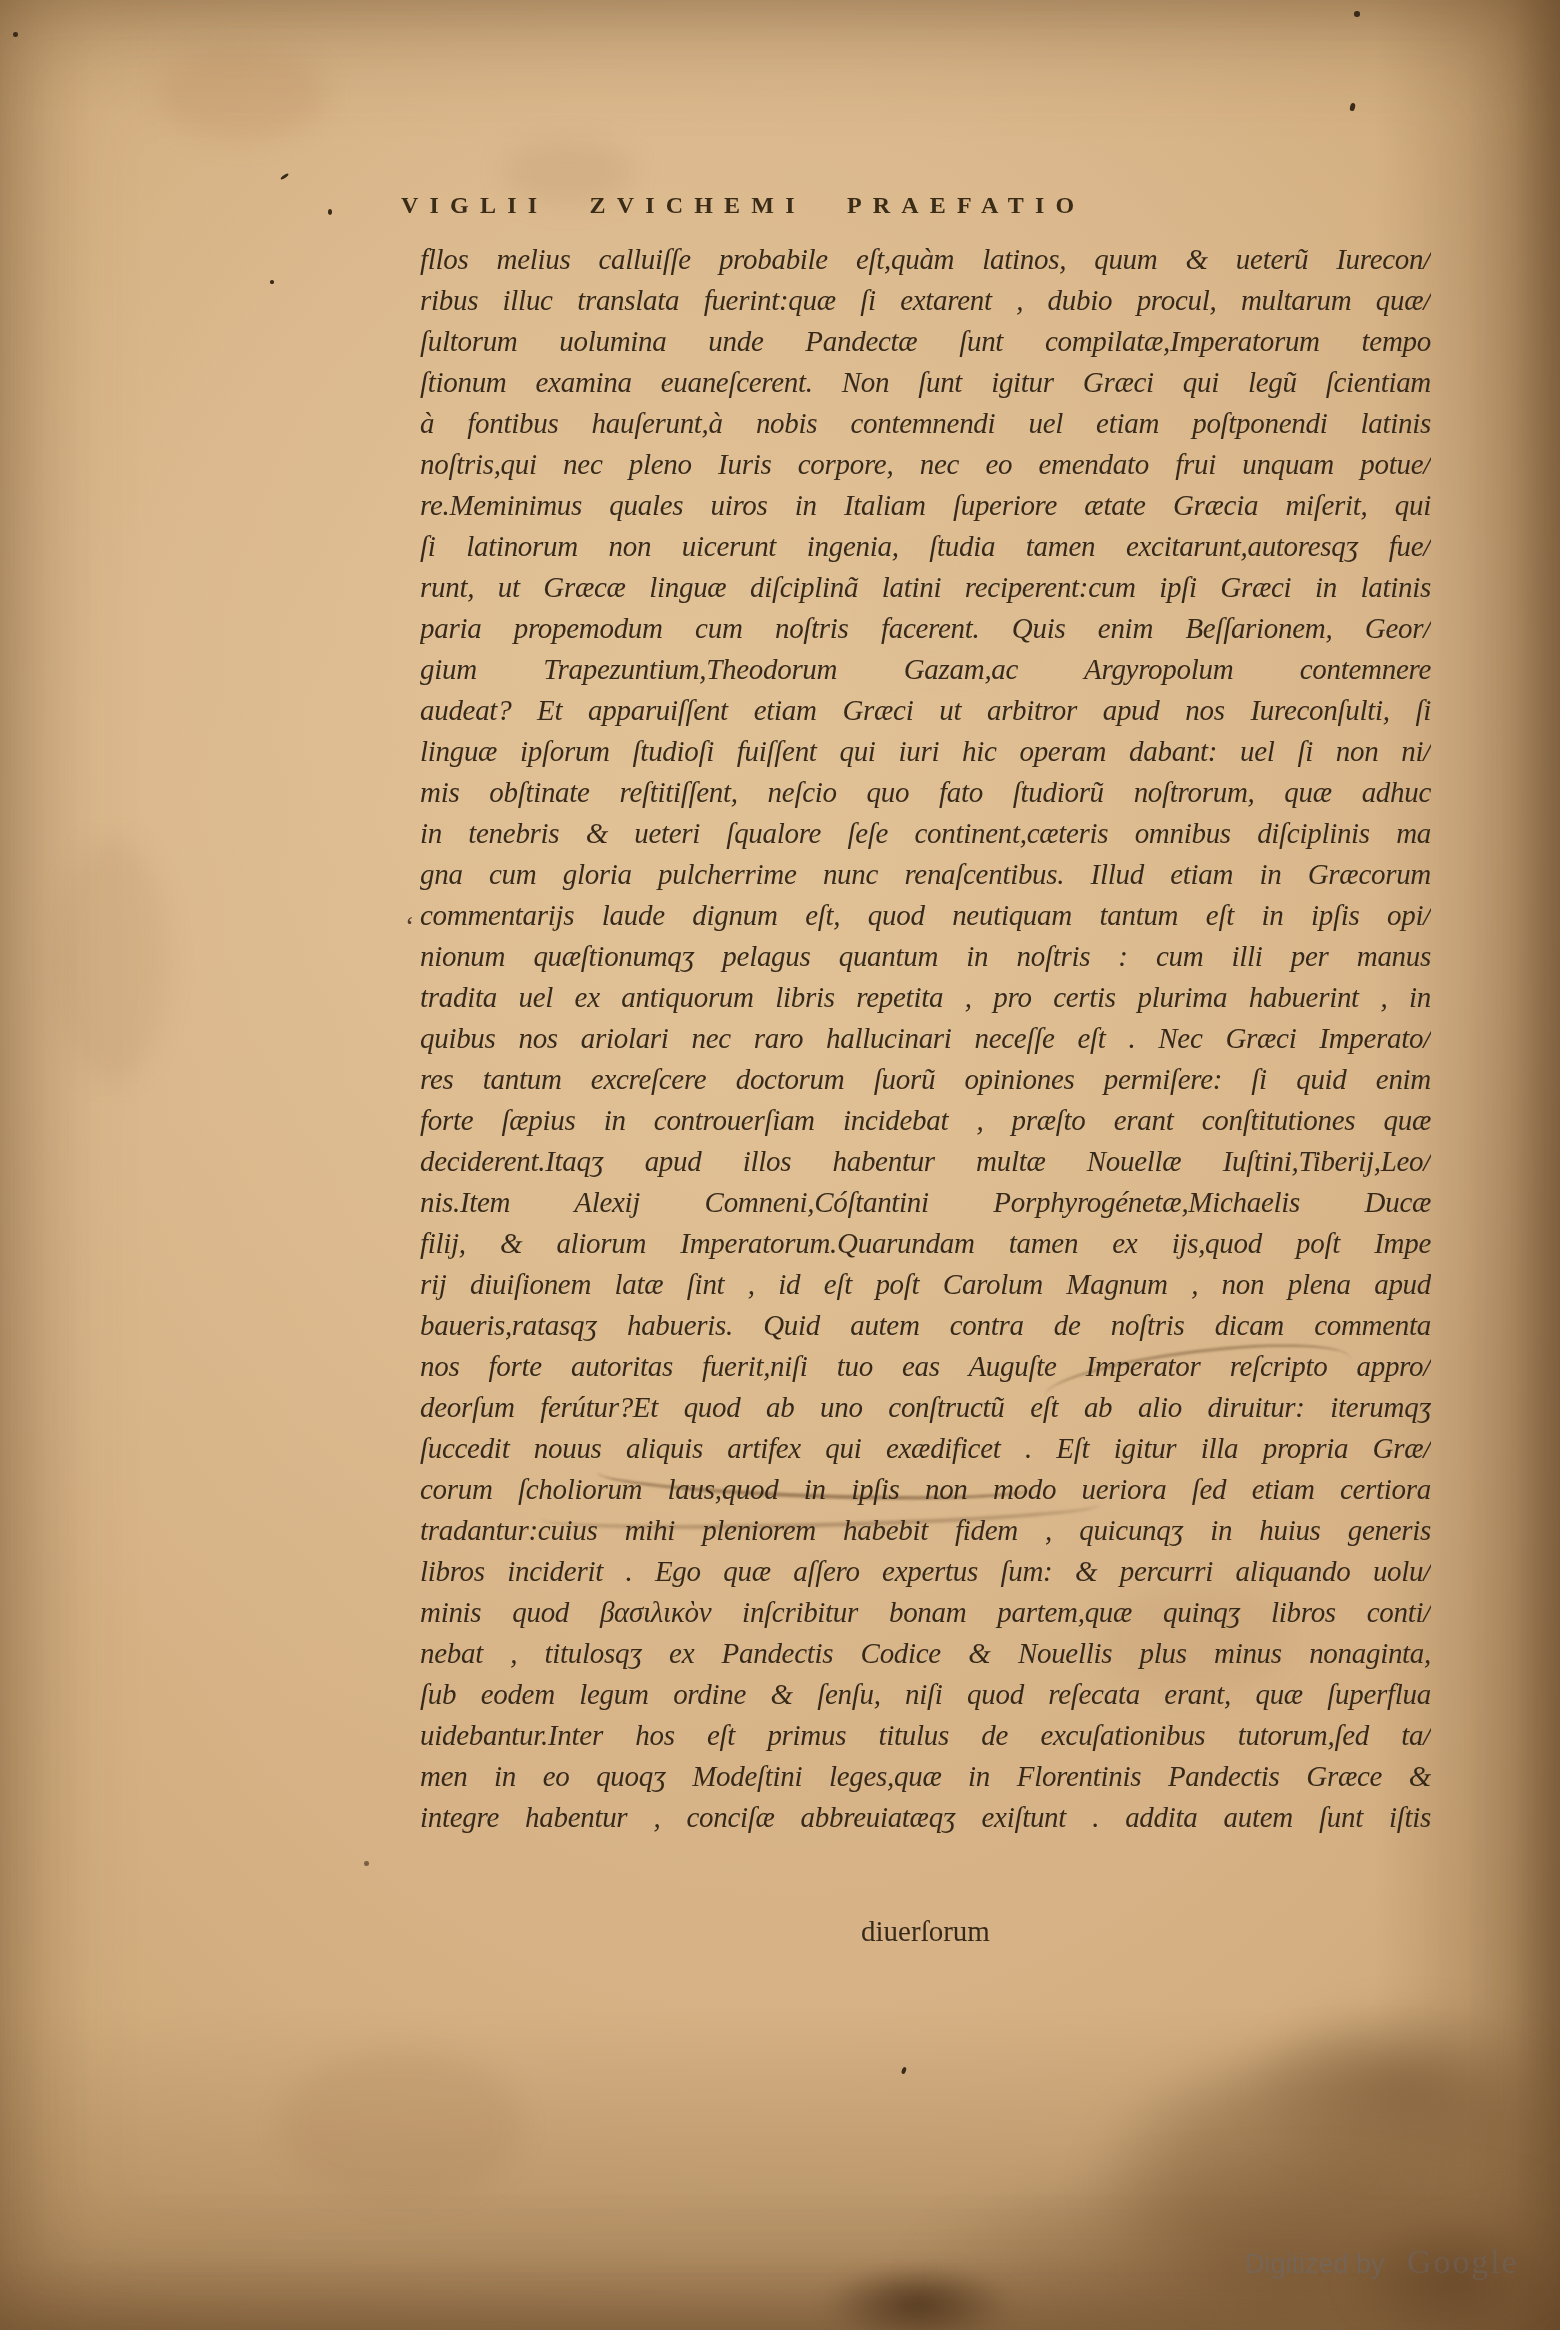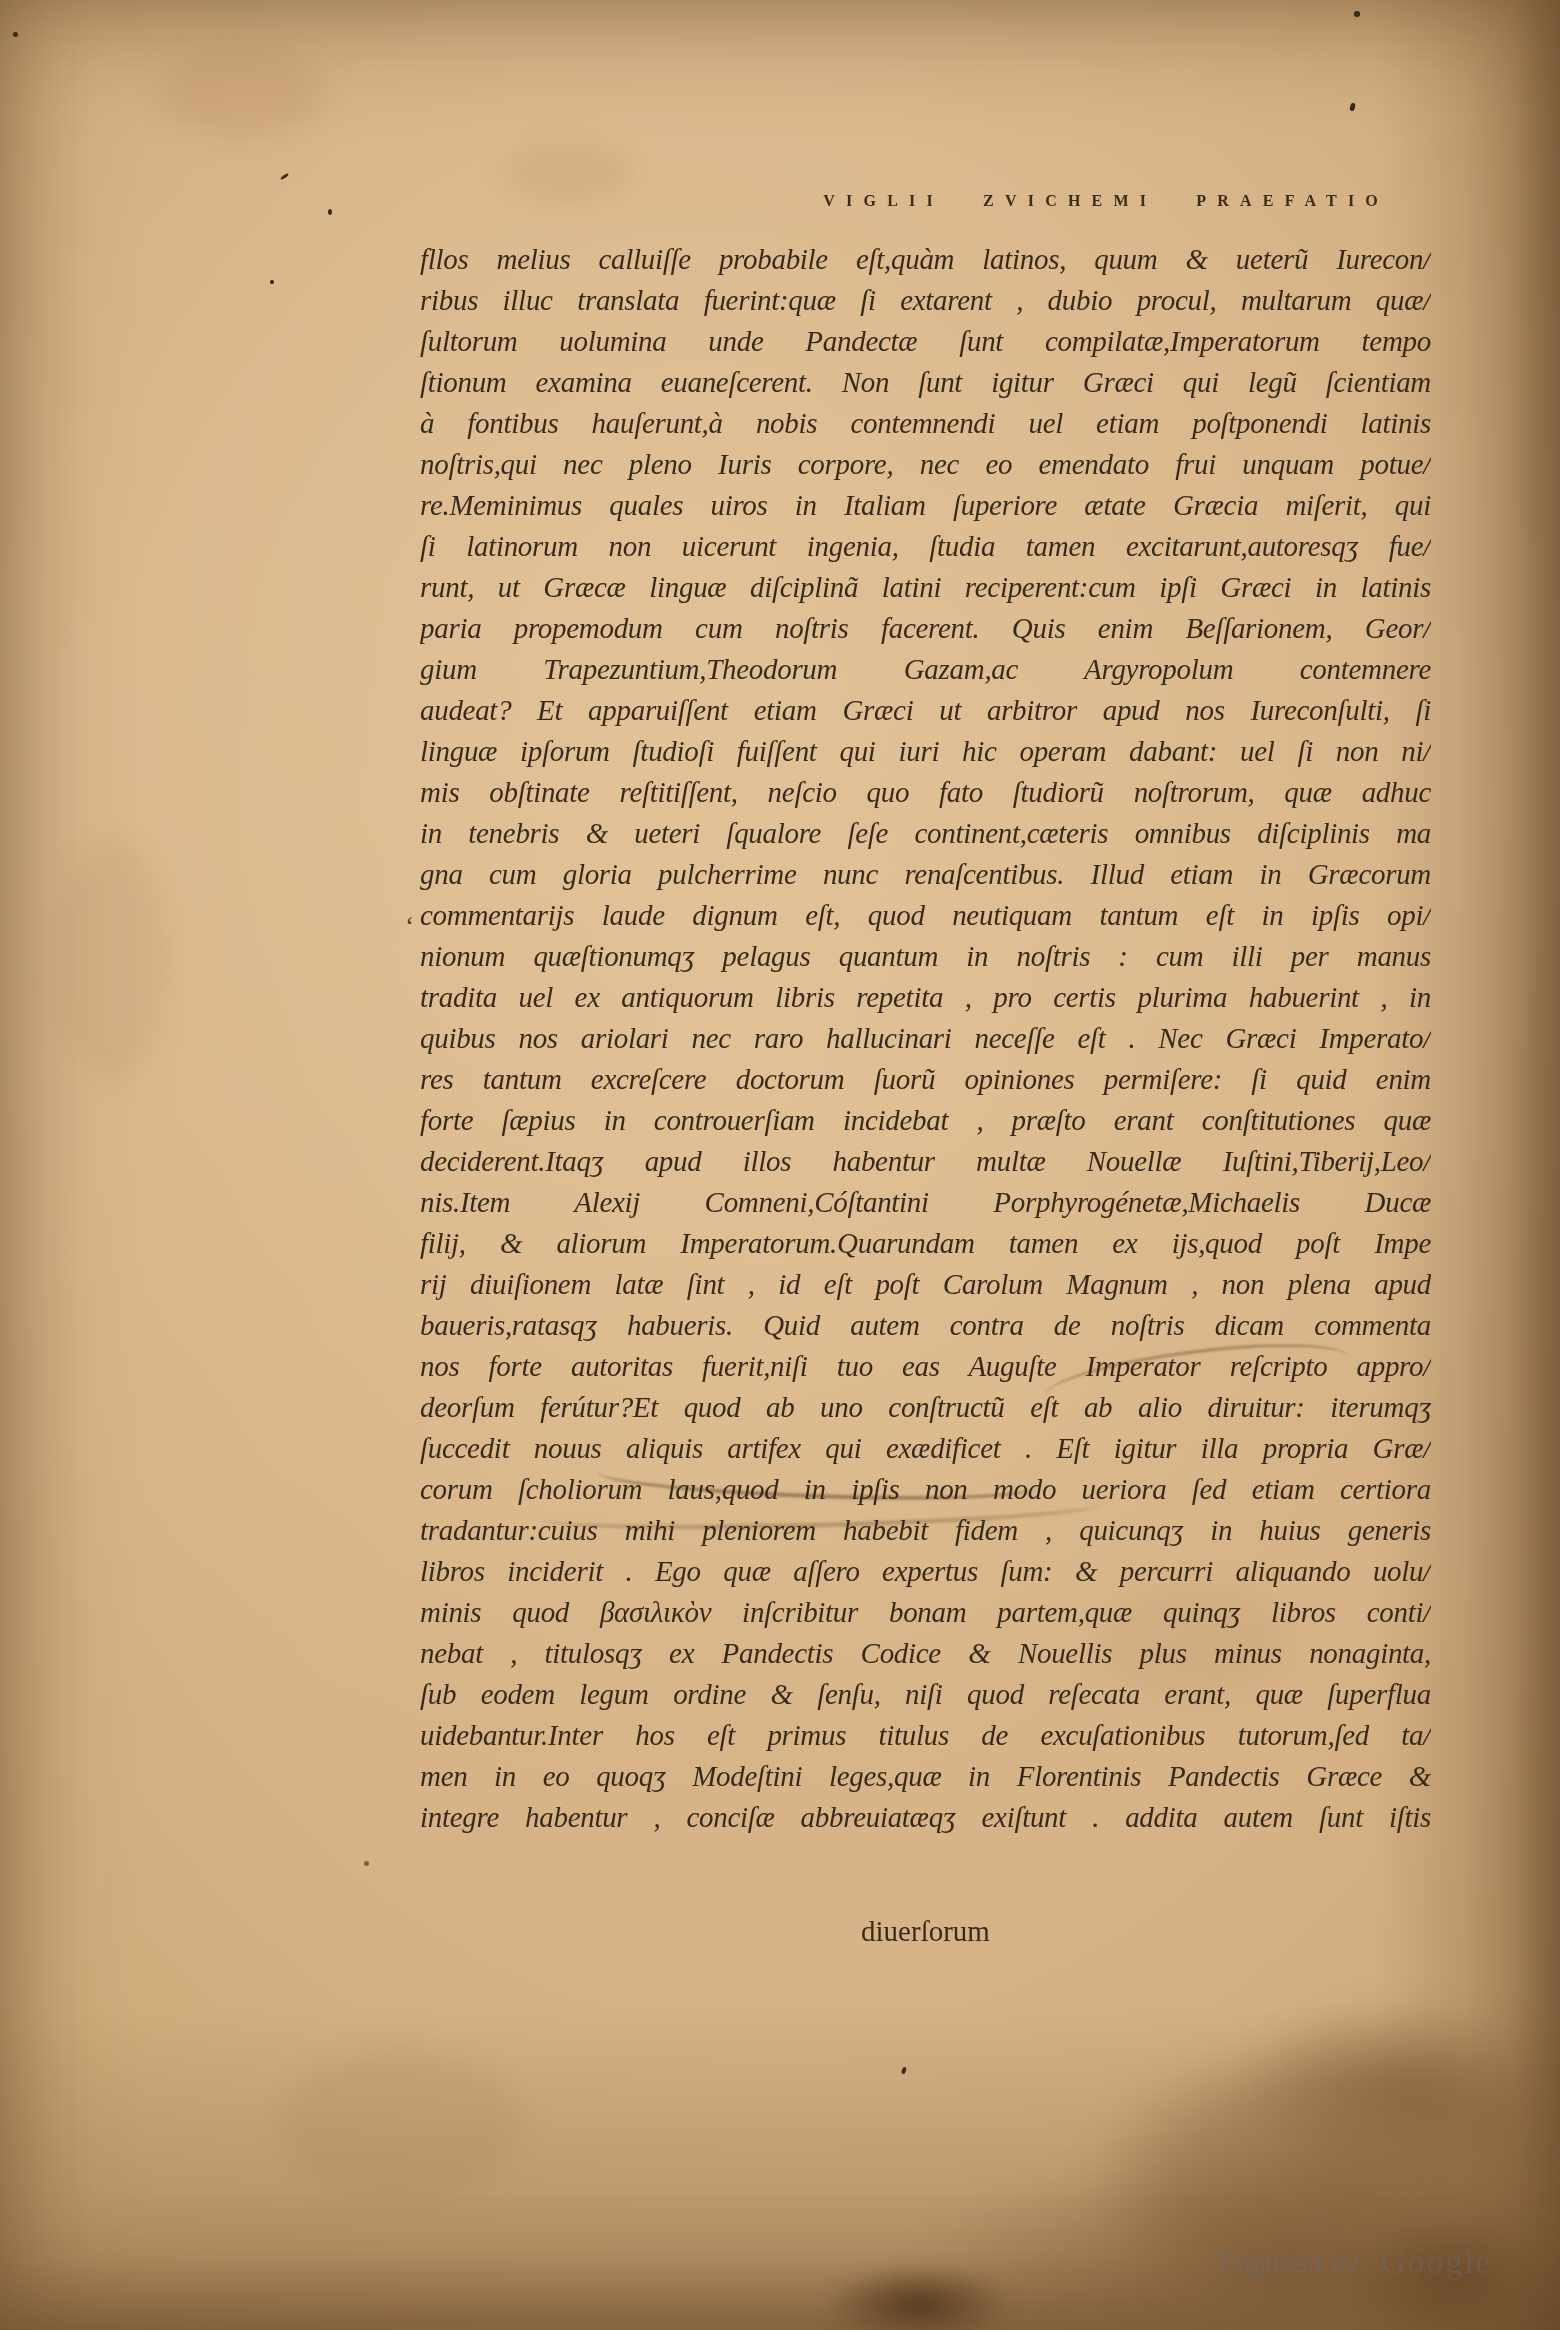--- a/index.html
+++ b/index.html
@@ -17,22 +17,22 @@
   }
   
   .fox{position:absolute;border-radius:50%;filter:blur(13px);pointer-events:none;}
   
   .speck{position:absolute;background:#3a2a18;border-radius:50%;pointer-events:none;}
   
   .stroke{position:absolute;border-radius:50%;pointer-events:none;}
 
   #header{
     position:absolute;left:401px;top:192px;width:988px;
-    text-align:right;
-    font-size:16px;font-weight:bold;
+    text-align:left;
+    font-size:24px;font-weight:bold;
     letter-spacing:11.2px;word-spacing:24px;
     color:#3b2c18;
   }
   #text-block{
     position:absolute;left:420px;top:243px;width:1011px;
     color:rgba(42,30,17,.93);
     font-size:29px;letter-spacing:-0.3px;word-spacing:0.5px;
   }
   .line{
     height:41px;overflow:hidden;
@@ -53,21 +53,21 @@
     background:radial-gradient(ellipse 58% 52% at 68% 62%, rgba(122,88,52,.62) 0%, rgba(122,88,52,.40) 48%, rgba(122,88,52,0) 76%);}
   #stainB{left:876px;top:2135px;width:684px;height:196px;filter:blur(15px);
     background:radial-gradient(ellipse 70% 80% at 60% 70%, rgba(112,78,44,.60) 0%, rgba(112,78,44,0) 80%);}
   #stainC{left:1212px;top:1976px;width:349px;height:205px;filter:blur(13px);
     background:radial-gradient(ellipse 60% 60% at 55% 55%, rgba(118,84,50,.55) 0%, rgba(118,84,50,0) 78%);}
   #stainD{left:802px;top:2251px;width:233px;height:89px;filter:blur(8.4px);
     background:radial-gradient(ellipse 55% 60% at 50% 60%, rgba(74,48,24,.85) 0%, rgba(74,48,24,0) 75%);}
   #stainE{left:1324px;top:2209px;width:237px;height:121px;filter:blur(11.2px);
     background:radial-gradient(ellipse 60% 70% at 55% 60%, rgba(96,64,34,.65) 0%, rgba(96,64,34,0) 80%);}
   #watermark{
-    position:absolute;left:1219px;top:2243px;
+    position:absolute;left:1245px;top:2243px;
     color:rgba(104,108,118,.45);
     font-family:"Liberation Sans","DejaVu Sans",sans-serif;
     font-size:27px;white-space:nowrap;
   }
   #watermark .brand{
     font-family:"Liberation Serif","DejaVu Serif",serif;
     font-size:34px;letter-spacing:1.9px;color:rgba(104,108,118,.38);
   }
 </style>
 </head>

